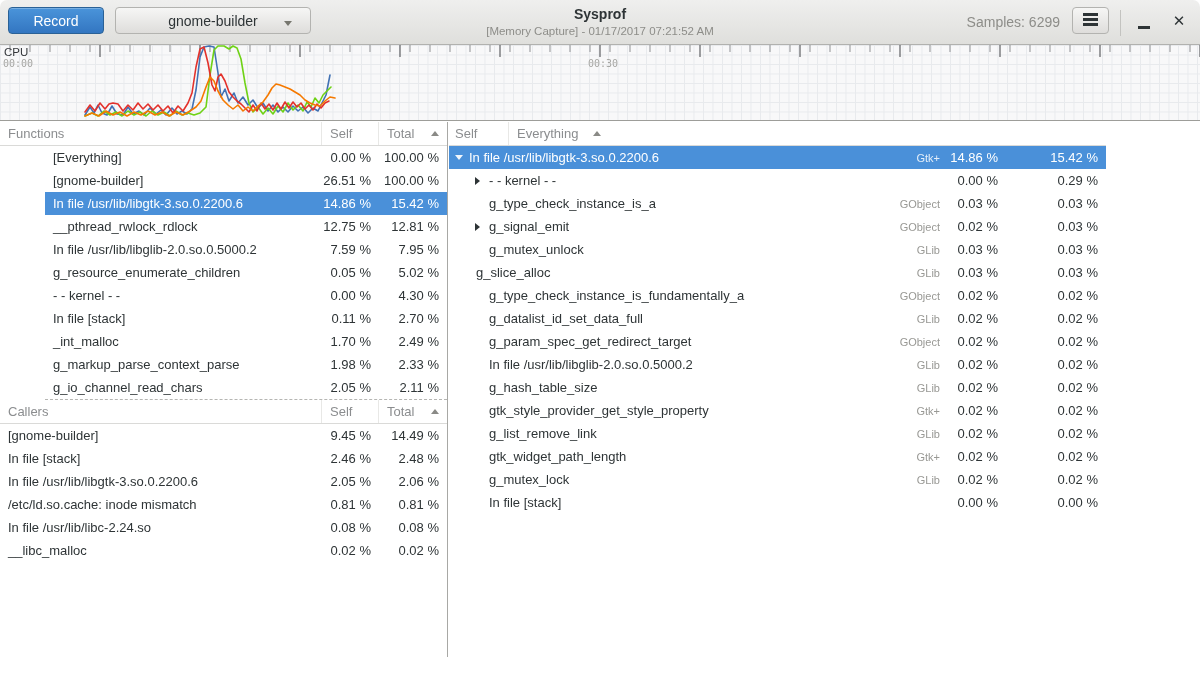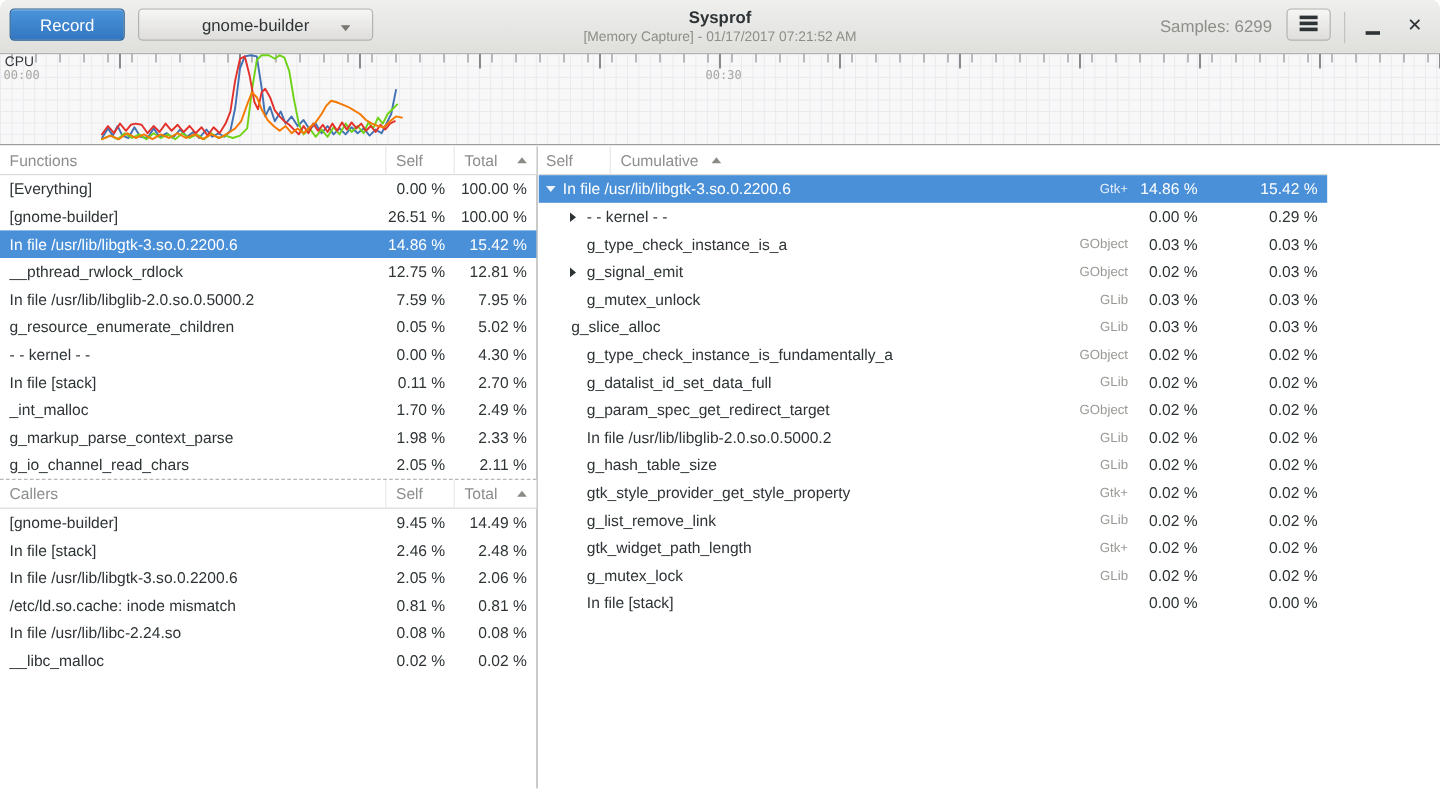--- a/index.html
+++ b/index.html
@@ -59,21 +59,21 @@
   .sorticon { width:0; height:0; border-left:4px solid transparent;
     border-right:4px solid transparent; border-bottom:5px solid #8a8a86; margin-left:auto; }
 
   
   .h-name { flex:1; } .h-self { width:57px; } .h-total { width:68px; justify-content:space-between;}
   .lrow { display:flex; height:23px; align-items:center; font-size:13px; color:#2e3436; }
   .lrow .lname { flex:1; padding-left:8px; white-space:nowrap; overflow:hidden; }
   .lrow .lval { width:57px; text-align:right; padding-right:8px; }
   .lrow .lval.total { width:68px; }
   .lrow.sel { background:#4a90d9; color:#fff; }
-  .funcrows { border-bottom:1px dashed #b6b6b3; }
+  .funcrows { border-bottom:1px dashed #b6b6b3;margin-left:45px; }
 
   
   .dh-name { flex:1; } .dh-self { width:60px; padding:0 8px 0 6px !important;}
   .dh-cum { width:100px; justify-content:space-between; }
   .drow { display:flex; height:23px; align-items:center; font-size:13px; color:#2e3436; }
   .drow .dname { flex:1; display:flex; align-items:center; overflow:hidden; white-space:nowrap; }
   .drow .dlib { margin-left:auto; font-size:11px; color:#989894; padding-right:6px; }
   .drow .dval { width:60px; text-align:right; padding-right:8px; }
   .drow .dval.cum { width:100px; }
   .drow.sel { background:#4a90d9; color:#fff; }
@@ -306,21 +306,21 @@
           <span class="lval">0.02 %</span>
           <span class="lval total">0.02 %</span>
         </div>
       </div>
   </div>
 
   <div class="rightpanel">
     <div class="thead">
       <div class="hc dh-self">Self</div>
       <div class="hc dh-cum">
-        <span>Cumulative</span>
+        <span>Everything</span>
         <span class="sorticon"></span>
       </div>
     </div>
     <div id="descrows">
         <div class="drow sel">
           <div class="dname" style="padding-left: 6px;">
             <span class="expwrap">
               <span class="exp down"></span>
             </span>
             <span>In file /usr/lib/libgtk-3.so.0.2200.6</span>

